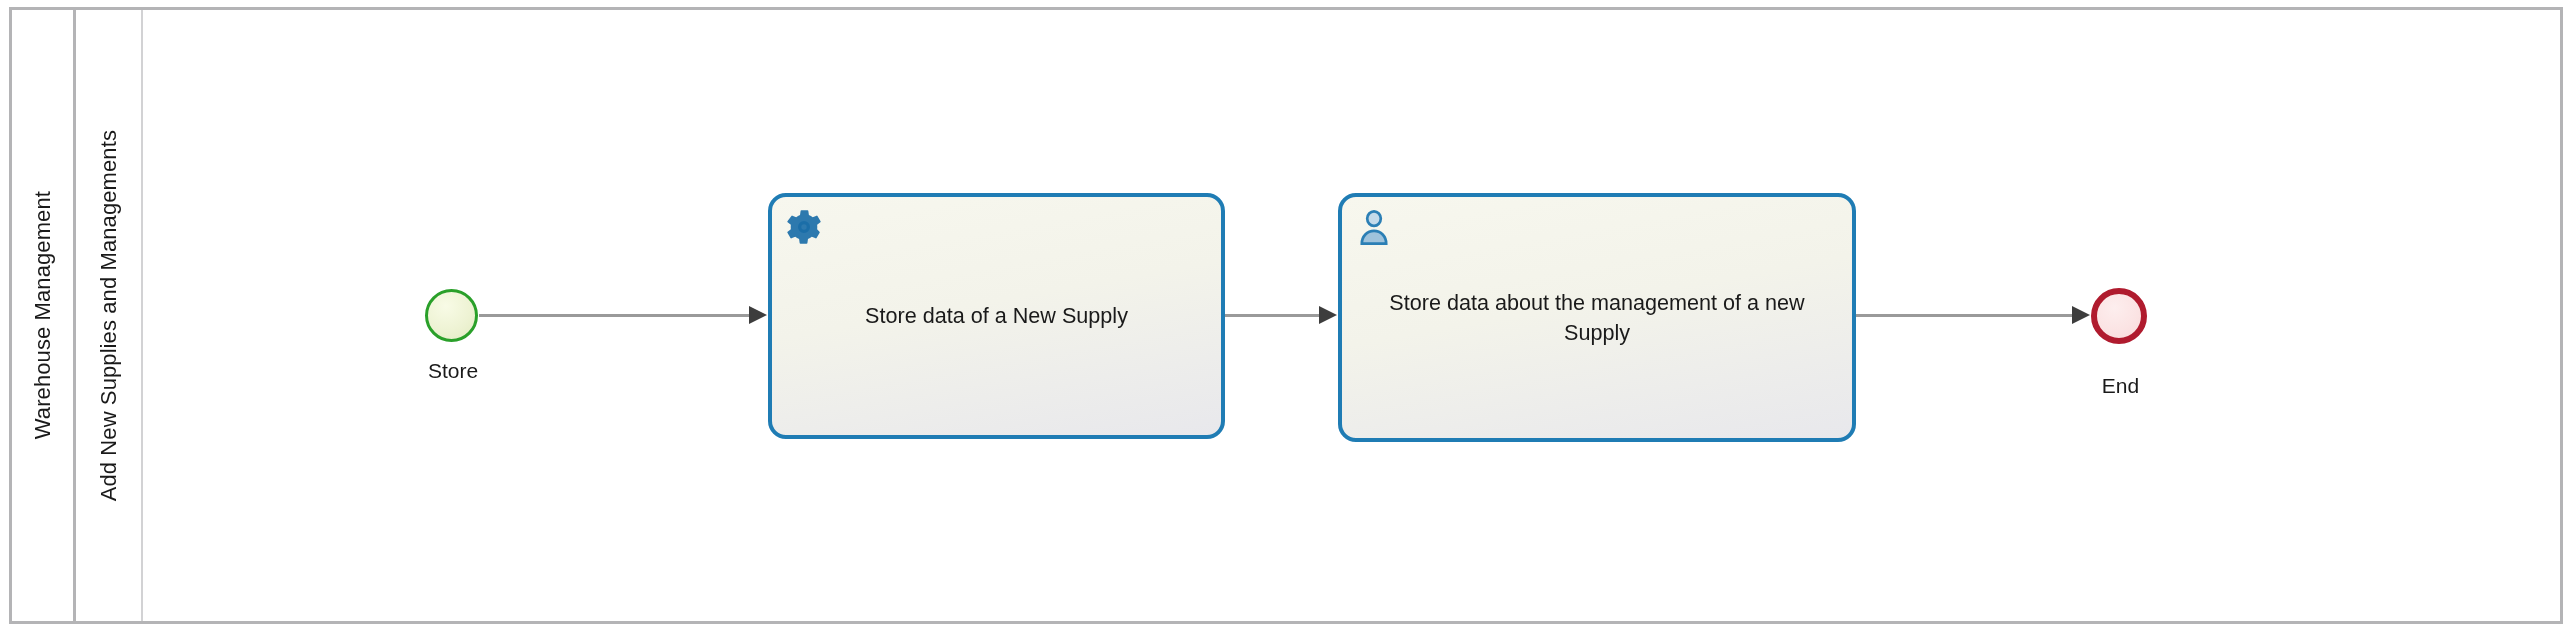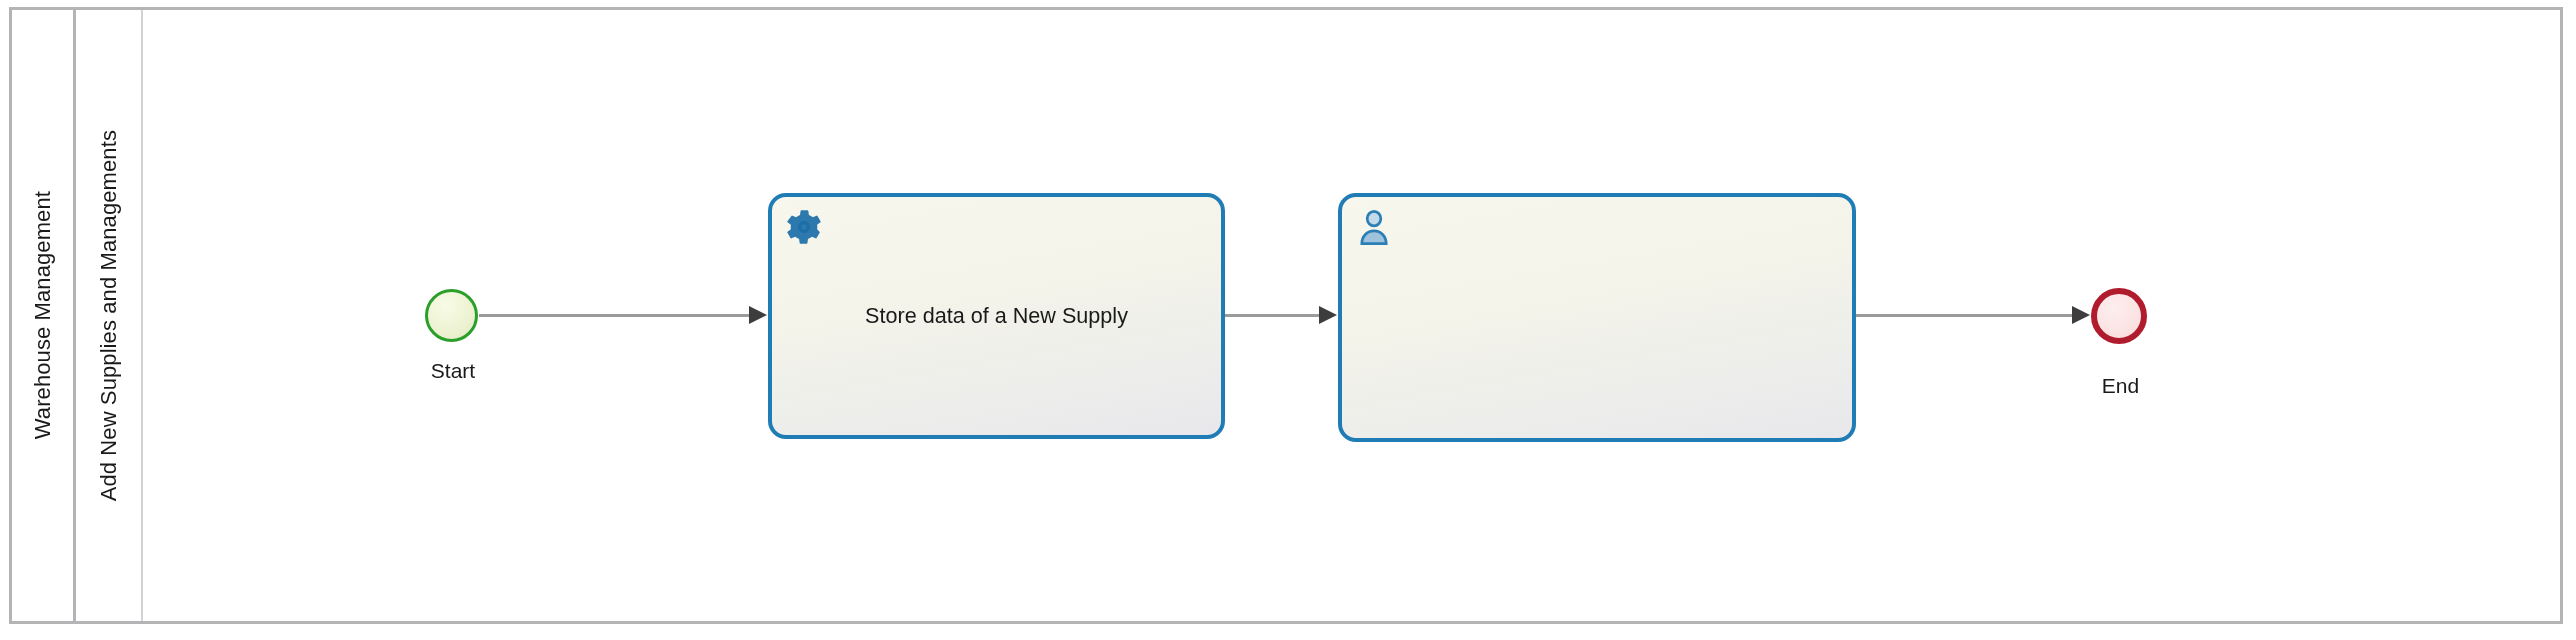--- a/index.html
+++ b/index.html
@@ -193,41 +193,42 @@
 
     <div class="lane">
 
       <div class="lane-header">
         <span class="lane-header-label">Add New Supplies and Managements</span>
       </div>
 
       <div class="lane-body">
 
         <div class="node start-event"></div>
-        <div class="event-label start-label">Start</div>
+        <div class="event-label start-label">Store</div>
 
         <div class="conn-line conn-1"></div>
         <div class="arrowhead ah-1"></div>
 
         <div class="node task task-1">
           <svg class="task-icon" viewBox="0 0 24 24" xmlns="http://www.w3.org/2000/svg">
             <path fill="#1b6ea8" d="M12 8.2a3.8 3.8 0 1 0 0 7.6 3.8 3.8 0 0 0 0-7.6zm0 2.1a1.7 1.7 0 1 1 0 3.4 1.7 1.7 0 0 1 0-3.4z"></path>
             <path fill="#1b6ea8" d="M20.3 13.4c.05-.45.08-.92.08-1.4s-.03-.95-.08-1.4l2.05-1.55a.5.5 0 0 0 .12-.64l-1.95-3.37a.5.5 0 0 0-.6-.22l-2.4.96a7.6 7.6 0 0 0-2.42-1.4l-.36-2.56a.5.5 0 0 0-.5-.42h-3.9a.5.5 0 0 0-.5.42l-.36 2.56c-.88.35-1.7.82-2.42 1.4l-2.4-.96a.5.5 0 0 0-.6.22L1.53 8.41a.5.5 0 0 0 .12.64L3.7 10.6c-.05.45-.08.92-.08 1.4s.03.95.08 1.4l-2.05 1.55a.5.5 0 0 0-.12.64l1.95 3.37a.5.5 0 0 0 .6.22l2.4-.96c.72.58 1.54 1.05 2.42 1.4l.36 2.56a.5.5 0 0 0 .5.42h3.9a.5.5 0 0 0 .5-.42l.36-2.56a7.6 7.6 0 0 0 2.42-1.4l2.4.96a.5.5 0 0 0 .6-.22l1.95-3.37a.5.5 0 0 0-.12-.64L20.3 13.4z" opacity="0.92"></path>
           </svg>
           <span class="task-label">Store data of a New Supply</span>
         </div>
 
         <div class="conn-line conn-2"></div>
         <div class="arrowhead ah-2"></div>
 
         <div class="node task task-2">
           <svg class="task-icon" viewBox="0 0 24 24" xmlns="http://www.w3.org/2000/svg">
             <ellipse cx="12" cy="6.7" rx="4.3" ry="4.6" fill="#c3daea" stroke="#2b7fb5" stroke-width="1.7"></ellipse>
             <path d="M4.3 22.5c0-4.6 3.4-8.1 7.7-8.1s7.7 3.5 7.7 8.1z" fill="#9fc3dc" stroke="#2b7fb5" stroke-width="1.7"></path>
           </svg>
+          <span class="task-label">Store data about the management of a new Supply</span>
         </div>
 
         <div class="conn-line conn-3"></div>
         <div class="arrowhead ah-3"></div>
 
         <div class="node end-event"></div>
         <div class="event-label end-label">End</div>
 
       </div>
     </div>

